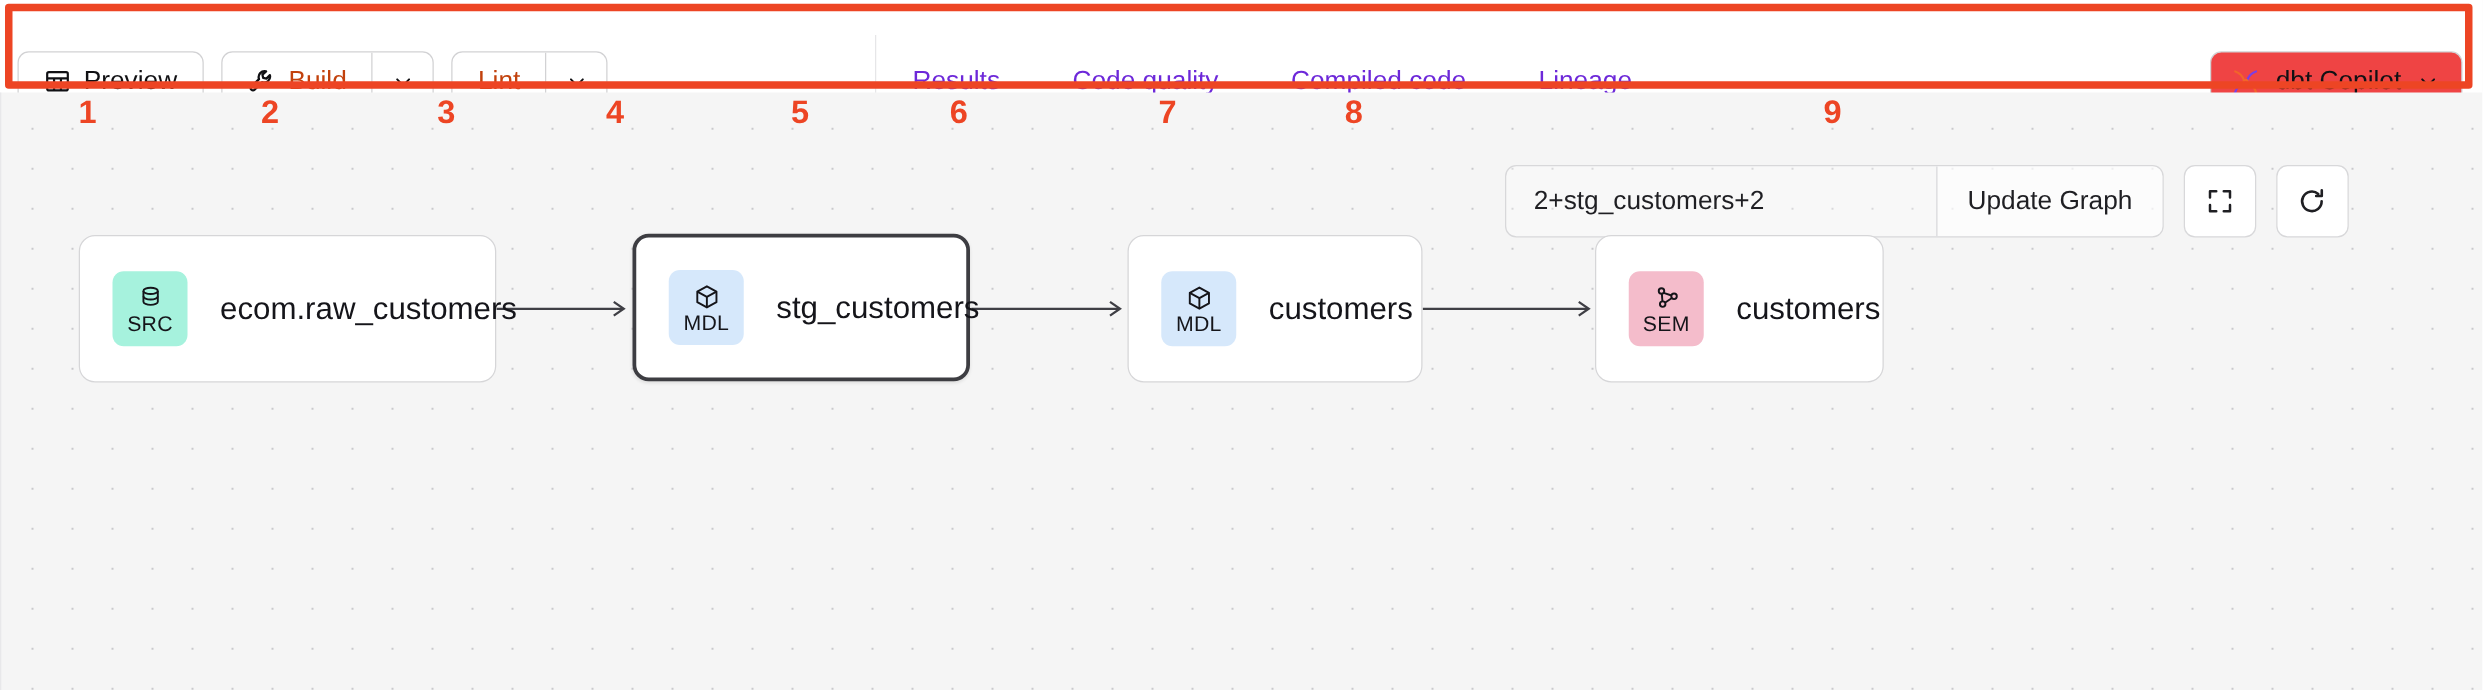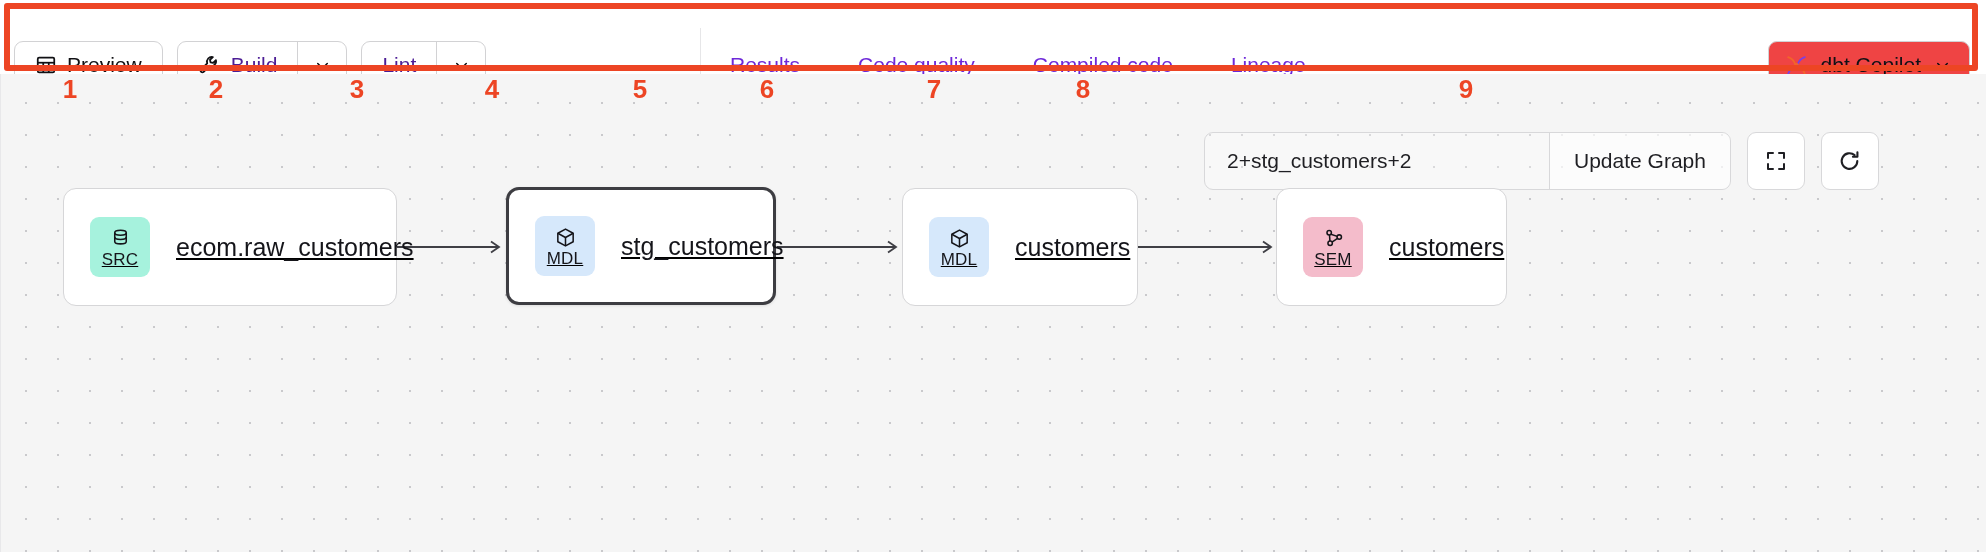--- a/index.html
+++ b/index.html
@@ -78,21 +78,21 @@
     box-sizing: border-box;
     overflow: hidden;
   }
   .split .main {
     display: inline-flex;
     align-items: center;
     justify-content: center;
     gap: 10px;
     padding: 0 20px;
     font-size: 21px;
-    color: #4c1d95;
+    color: #c2410c;
     cursor: pointer;
   }
   .split .caret {
     display: inline-flex;
     align-items: center;
     justify-content: center;
     width: 48px;
     border-left: 1px solid #d2d2d4;
     cursor: pointer;
   }
@@ -251,21 +251,20 @@
     position: absolute;
     display: flex;
     align-items: center;
     height: 118px;
     background: #ffffff;
     border: 1px solid #d6d6d8;
     border-radius: 13px;
     box-sizing: border-box;
     padding-left: 26px;
     cursor: pointer;
-    text-decoration: underline;
   }
   .node.selected {
     border: 3px solid #3d3d42;
     box-shadow: 0 1px 3px rgba(0,0,0,0.10);
   }
   .badge {
     width: 60px;
     height: 60px;
     border-radius: 9px;
     display: flex;

